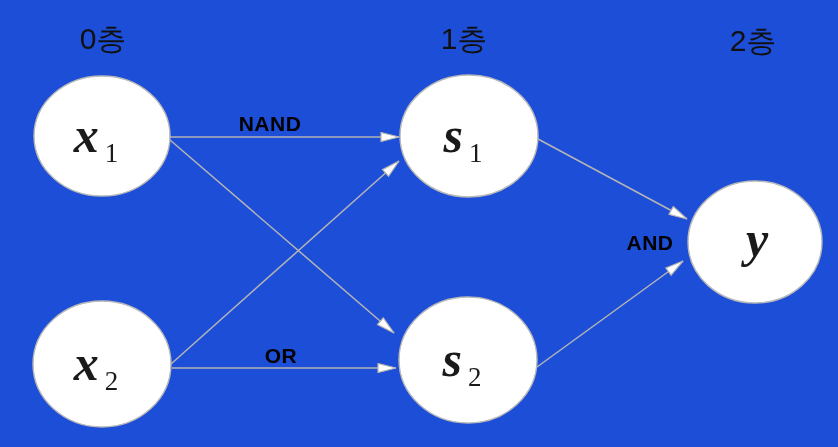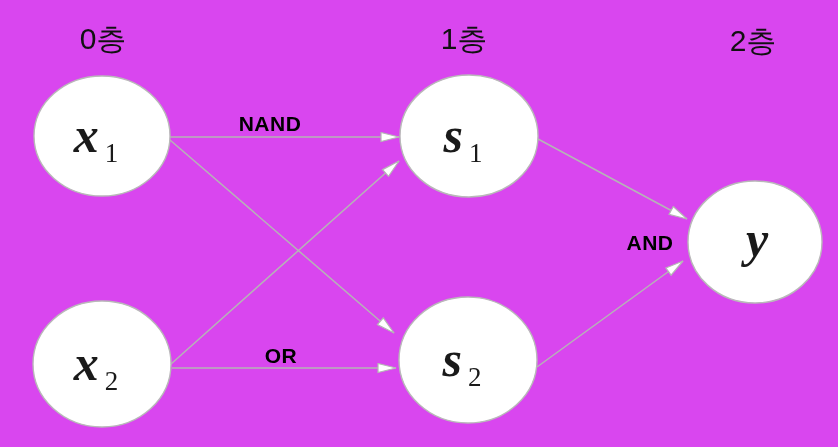--- a/index.html
+++ b/index.html
@@ -4,21 +4,21 @@
 <style>
   html, body {
     margin: 0;
     padding: 0;
     background: #ffffff;
   }
   .stage {
     position: relative;
     width: 838px;
     height: 447px;
-    background: #d946ef;
+    background: #1d4ed8;
     overflow: hidden;
     font-family: "Liberation Sans", sans-serif;
   }
   svg { display: block; }
   .layer-label {
     font-family: "Liberation Sans", sans-serif;
     font-size: 30px;
     font-weight: 400;
     fill: #111111;
   }

